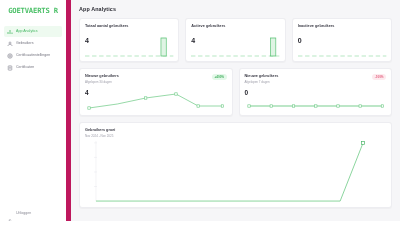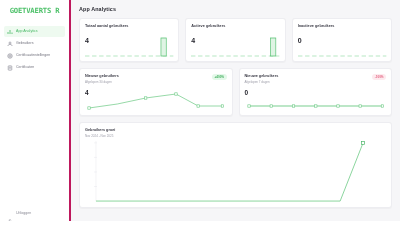--- a/index.html
+++ b/index.html
@@ -13,21 +13,21 @@
     width: 400px; height: 221px;
     display: flex;
     background: #f7f7f9;
   }
 
   
   .sidebar {
     width: 71px;
     height: 221px;
     background: #ffffff;
-    border-right: 2px solid #be185d;
+    border-right: 5px solid #be185d;
     display: flex;
     flex-direction: column;
     flex: 0 0 71px;
     position: relative;
   }
   .brand {
     padding: 6px 0 0 0;
     text-align: center;
   }
   .brand-text {

